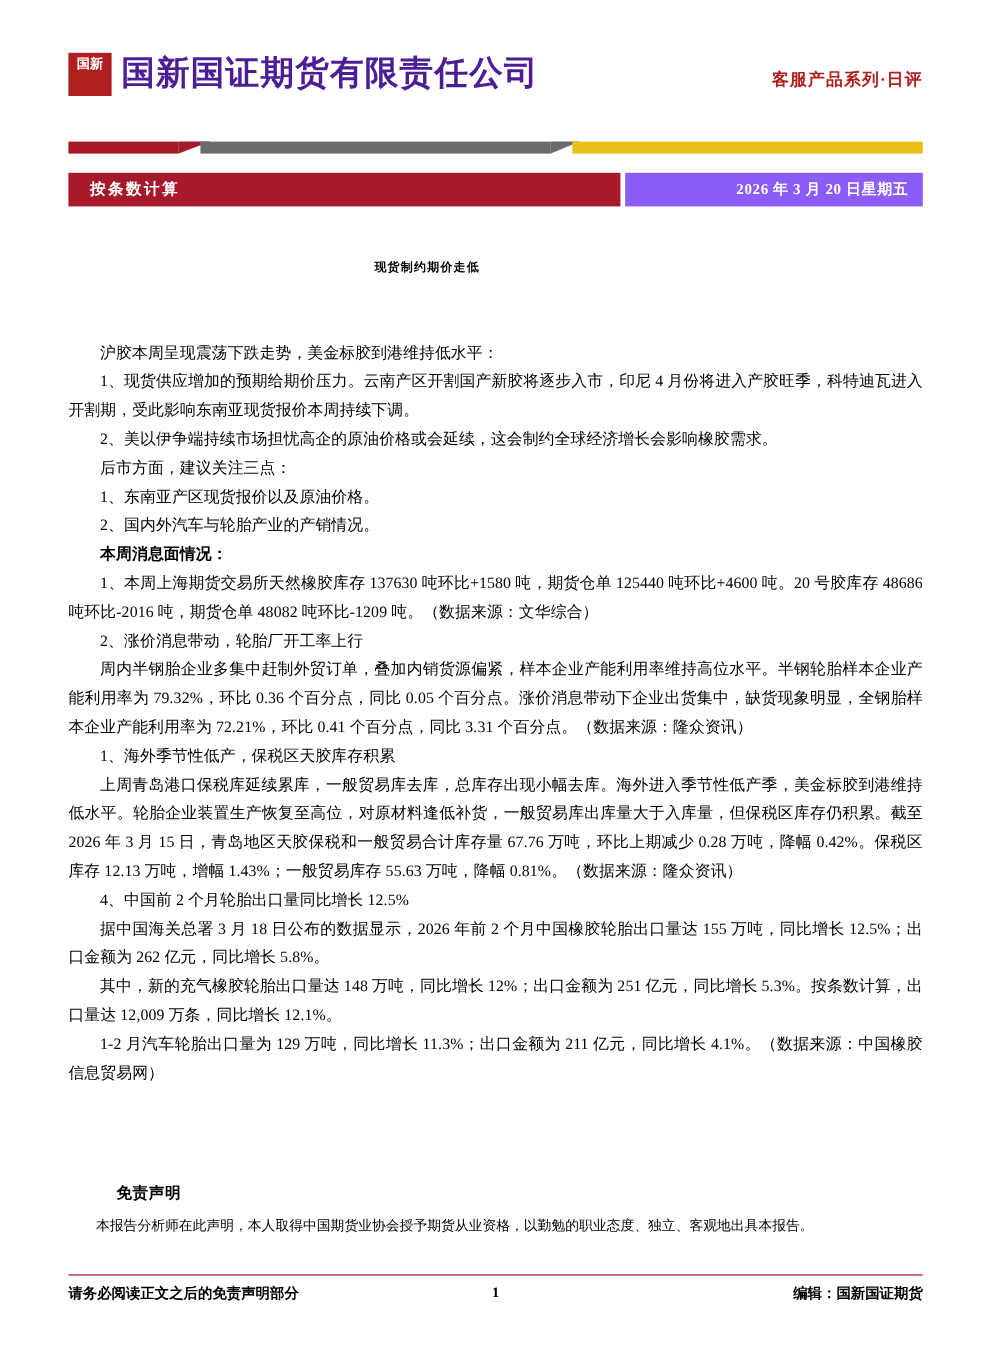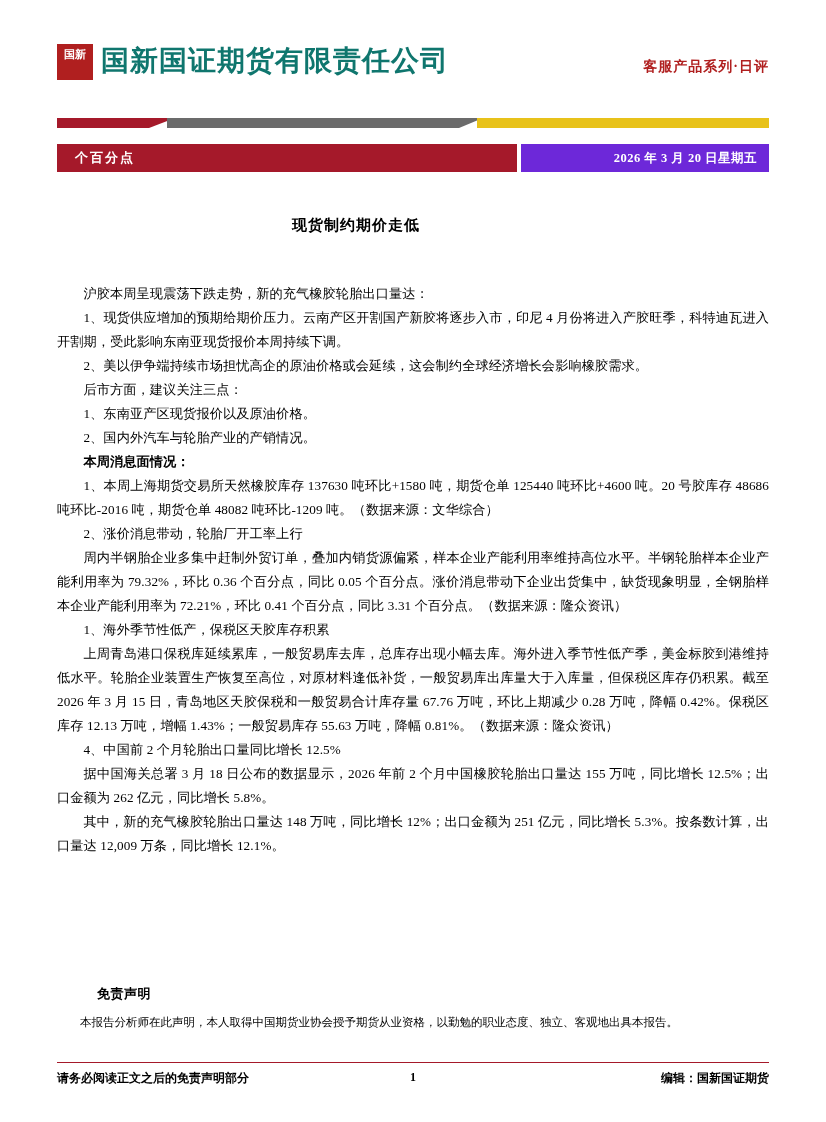--- a/index.html
+++ b/index.html
@@ -48,21 +48,21 @@
     letter-spacing: 0px;
     font-family: "Liberation Serif", serif;
   }
   .logo-text {
     position: absolute;
     left: 44px;
     top: 2px;
     font-size: 28px;
     font-weight: bold;
     letter-spacing: 1px;
-    color: #0f766e;
+    color: #4c1d95;
     font-family: Liberation Sans, sans-serif;
   }
   .header-right {
     position: absolute;
     right: 0;
     top: 18px;
     font-size: 14px;
     font-weight: bold;
     color: #b01f1f;
     letter-spacing: 1px;
@@ -143,40 +143,40 @@
     font-size: 13px;
     font-weight: bold;
     letter-spacing: 2px;
   }
   .band-right {
     position: absolute;
     left: 464px;
     top: 0;
     width: 248px;
     height: 28px;
-    background: #6d28d9;
+    background: #8b5cf6;
   }
   .band-date {
     position: absolute;
     right: 12px;
     top: 6px;
     color: #ffffff;
     font-size: 12.5px;
     font-weight: bold;
     letter-spacing: 0.5px;
   }
 
   
   .doc-title {
     position: absolute;
     left: 0;
     top: 216px;
     width: 712px;
     text-align: center;
-    font-size: 15px;
+    font-size: 10px;
     font-weight: bold;
     letter-spacing: 1px;
   }
 
   
   .body-wrap {
     position: absolute;
     left: 57px;
     top: 282px;
     width: 712px;
@@ -267,46 +267,47 @@
   <div class="bars">
     <div class="bar-red"></div>
     <div class="bar-red-slant"></div>
     <div class="bar-gray"></div>
     <div class="bar-gray-slant"></div>
     <div class="bar-gold"></div>
   </div>
 
   <div class="band">
     <div class="band-left">
-      <div class="band-left-label">个百分点</div>
+      <div class="band-left-label">按条数计算</div>
     </div>
     <div class="band-right">
       <div class="band-date">2026 年 3 月 20 日星期五</div>
     </div>
   </div>
 
   <div class="doc-title">现货制约期价走低</div>
 
   <div class="body-wrap">
-    <p class="para">沪胶本周呈现震荡下跌走势，新的充气橡胶轮胎出口量达：</p>
+    <p class="para">沪胶本周呈现震荡下跌走势，美金标胶到港维持低水平：</p>
     <p class="para">1、现货供应增加的预期给期价压力。云南产区开割国产新胶将逐步入市，印尼 4 月份将进入产胶旺季，科特迪瓦进入开割期，受此影响东南亚现货报价本周持续下调。</p>
     <p class="para">2、美以伊争端持续市场担忧高企的原油价格或会延续，这会制约全球经济增长会影响橡胶需求。</p>
     <p class="para">后市方面，建议关注三点：</p>
     <p class="para">1、东南亚产区现货报价以及原油价格。</p>
     <p class="para">2、国内外汽车与轮胎产业的产销情况。</p>
 
     <p class="para section-head">本周消息面情况：</p>
     <p class="para">1、本周上海期货交易所天然橡胶库存 137630 吨环比+1580 吨，期货仓单 125440 吨环比+4600 吨。20 号胶库存 48686 吨环比-2016 吨，期货仓单 48082 吨环比-1209 吨。（数据来源：文华综合）</p>
     <p class="para">2、涨价消息带动，轮胎厂开工率上行</p>
     <p class="para">周内半钢胎企业多集中赶制外贸订单，叠加内销货源偏紧，样本企业产能利用率维持高位水平。半钢轮胎样本企业产能利用率为 79.32%，环比 0.36 个百分点，同比 0.05 个百分点。涨价消息带动下企业出货集中，缺货现象明显，全钢胎样本企业产能利用率为 72.21%，环比 0.41 个百分点，同比 3.31 个百分点。（数据来源：隆众资讯）</p>
     <p class="para">1、海外季节性低产，保税区天胶库存积累</p>
     <p class="para">上周青岛港口保税库延续累库，一般贸易库去库，总库存出现小幅去库。海外进入季节性低产季，美金标胶到港维持低水平。轮胎企业装置生产恢复至高位，对原材料逢低补货，一般贸易库出库量大于入库量，但保税区库存仍积累。截至 2026 年 3 月 15 日，青岛地区天胶保税和一般贸易合计库存量 67.76 万吨，环比上期减少 0.28 万吨，降幅 0.42%。保税区库存 12.13 万吨，增幅 1.43%；一般贸易库存 55.63 万吨，降幅 0.81%。（数据来源：隆众资讯）</p>
     <p class="para">4、中国前 2 个月轮胎出口量同比增长 12.5%</p>
     <p class="para">据中国海关总署 3 月 18 日公布的数据显示，2026 年前 2 个月中国橡胶轮胎出口量达 155 万吨，同比增长 12.5%；出口金额为 262 亿元，同比增长 5.8%。</p>
     <p class="para">其中，新的充气橡胶轮胎出口量达 148 万吨，同比增长 12%；出口金额为 251 亿元，同比增长 5.3%。按条数计算，出口量达 12,009 万条，同比增长 12.1%。</p>
+    <p class="para">1-2 月汽车轮胎出口量为 129 万吨，同比增长 11.3%；出口金额为 211 亿元，同比增长 4.1%。（数据来源：中国橡胶信息贸易网）</p>
   </div>
 
   <div class="disclaimer-title">免责声明</div>
   <div class="disclaimer-text">本报告分析师在此声明，本人取得中国期货业协会授予期货从业资格，以勤勉的职业态度、独立、客观地出具本报告。</div>
 
   <div class="footer-rule"></div>
   <div class="footer">
     <div class="footer-left">请务必阅读正文之后的免责声明部分</div>
     <div class="footer-center">1</div>
     <div class="footer-right">编辑：国新国证期货</div>

